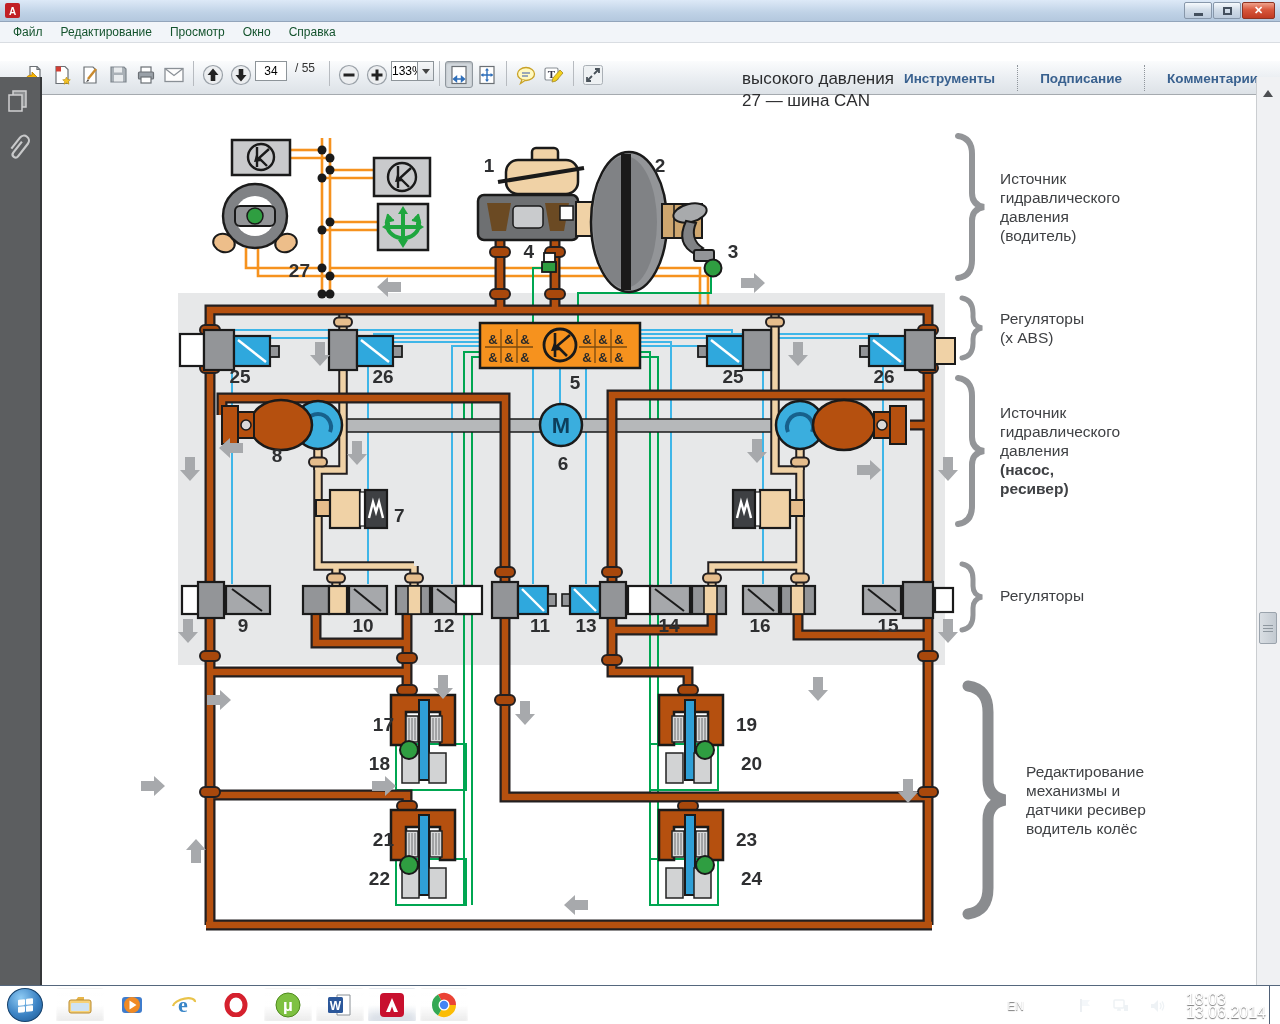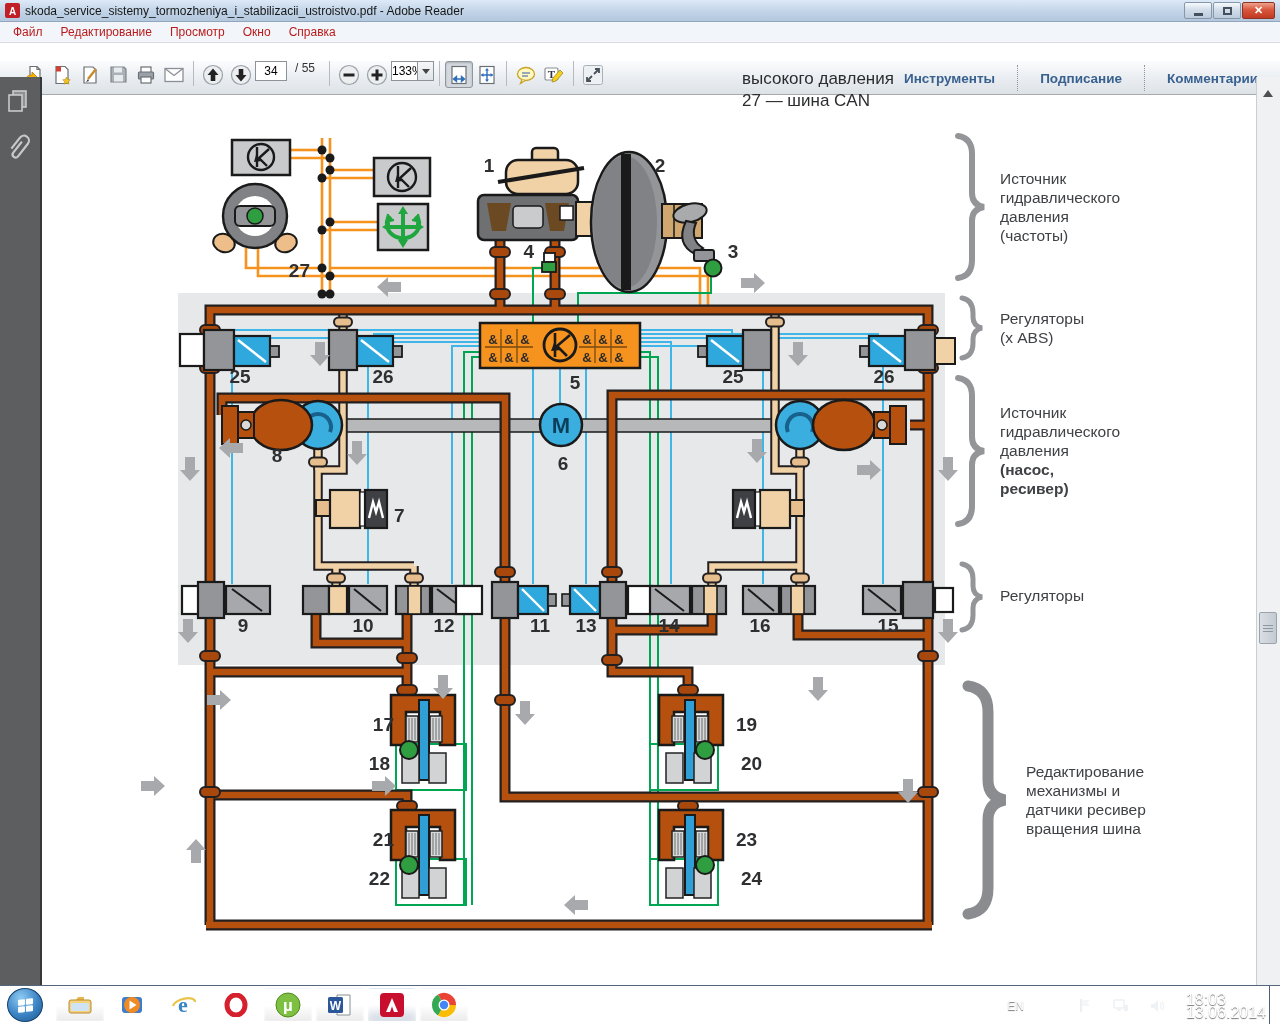--- a/index.html
+++ b/index.html
@@ -13,21 +13,21 @@
 #title-text{margin-left:5px;white-space:nowrap}
 #winbtns{margin-left:auto;display:flex;gap:1px}
 .wbtn{width:28px;height:17px;border:1px solid #8797aa;border-radius:2px;
   background:linear-gradient(#f6fafd,#d2dde9 45%,#bccbdc);display:flex;align-items:center;justify-content:center}
 .wbtn.close{width:33px;background:linear-gradient(#efa28c,#d8573c 45%,#c03a22);border-color:#8e3322;color:#fff}
 .glyph-min{width:9px;height:3px;background:#44505e;margin-top:7px}
 .glyph-max{width:9px;height:8px;border:2px solid #44505e}
 .glyph-x{color:#fff;font-size:11px;font-weight:700;line-height:1}
 
 #menubar{position:absolute;left:0;top:22px;width:1280px;height:21px;background:#f2f5f9;
-  border-bottom:1px solid #d9dde2;display:flex;align-items:center;font-size:12px;color:#b91c1c;padding-left:4px}
+  border-bottom:1px solid #d9dde2;display:flex;align-items:center;font-size:12px;color:#14532d;padding-left:4px}
 .mi{padding:3px 9px}
 
 #toolbar{position:absolute;left:0;top:61px;width:1280px;height:34px;
   background:linear-gradient(#fbfcfd,#e9edf1 55%,#dde2e7);border-bottom:1px solid #a5aaaf;
   display:flex;align-items:flex-start;padding-left:20px;font-size:12px;color:#333}
 .tbtn{width:28px;height:27px;display:flex;align-items:center;justify-content:center;border-radius:3px;flex:none}
 .tbtn.pressed{background:#d3d9de;border:1px solid #8f979e;box-shadow:inset 0 1px 2px rgba(0,0,0,.2)}
 .sep{width:1px;height:25px;background:#b7bbc0;margin:0 5px;flex:none}
 .pagebox{width:32px;height:20px;border:1px solid #8d9499;background:#fff;text-align:center;font-size:12px;
   font-family:"Liberation Sans",sans-serif;flex:none}
@@ -536,50 +536,49 @@
   </g>
 </svg>
 
 <div class="ptext" style="left:742px;top:69px">высокого давления</div>
 <div class="ptext" style="left:742px;top:91px">27 — шина CAN</div>
 <div id="annos">
       <div class="anno" style="left: 1000px; top: 169px;">
         <div>Источник</div>
         <div>гидравлического</div>
         <div>давления</div>
-        <div>(частоты)</div>
+        <div>(водитель)</div>
       </div>
       <div class="anno" style="left: 1000px; top: 309px;">
         <div>Регуляторы</div>
         <div>(х ABS)</div>
       </div>
       <div class="anno" style="left: 1000px; top: 403px;">
         <div>Источник</div>
         <div>гидравлического</div>
         <div>давления</div>
         <div class="b">(насос,</div>
         <div class="b">ресивер)</div>
       </div>
       <div class="anno" style="left: 1000px; top: 586px;">
         <div>Регуляторы</div>
       </div>
       <div class="anno" style="left: 1026px; top: 762px;">
         <div>Редактирование</div>
         <div>механизмы и</div>
         <div>датчики ресивер</div>
-        <div>вращения шина</div>
+        <div>водитель колёс</div>
       </div>
     </div>
 
 <div id="titlebar">
   <svg width="15" height="15">
     <rect x="0" y="0" width="15" height="15" rx="2" fill="#c11f25"></rect>
     <text x="7.5" y="11.5" font-size="10" font-weight="700" fill="#fff" text-anchor="middle" font-family="Liberation Sans, sans-serif">A</text>
   </svg>
-  <span id="title-text">skoda_service_sistemy_tormozheniya_i_stabilizacii_ustroistvo.pdf - Adobe Reader</span>
   <div id="winbtns">
     <div class="wbtn">
           <span class="glyph-min"></span>
         </div>
     <div class="wbtn">
           <span class="glyph-max"></span>
         </div>
     <div class="wbtn close">
           <span class="glyph-x">✕</span>
         </div>

